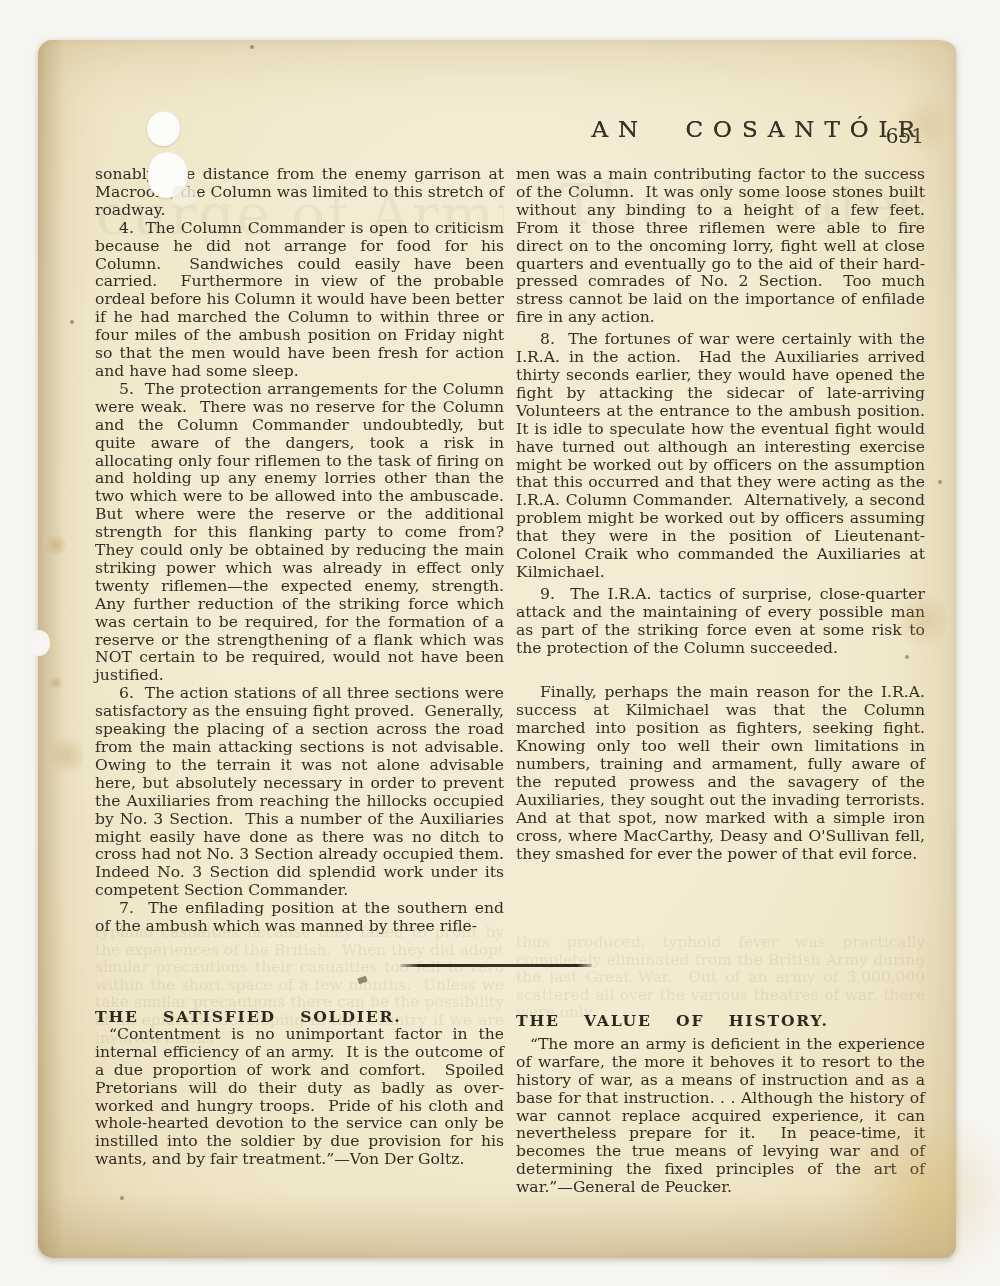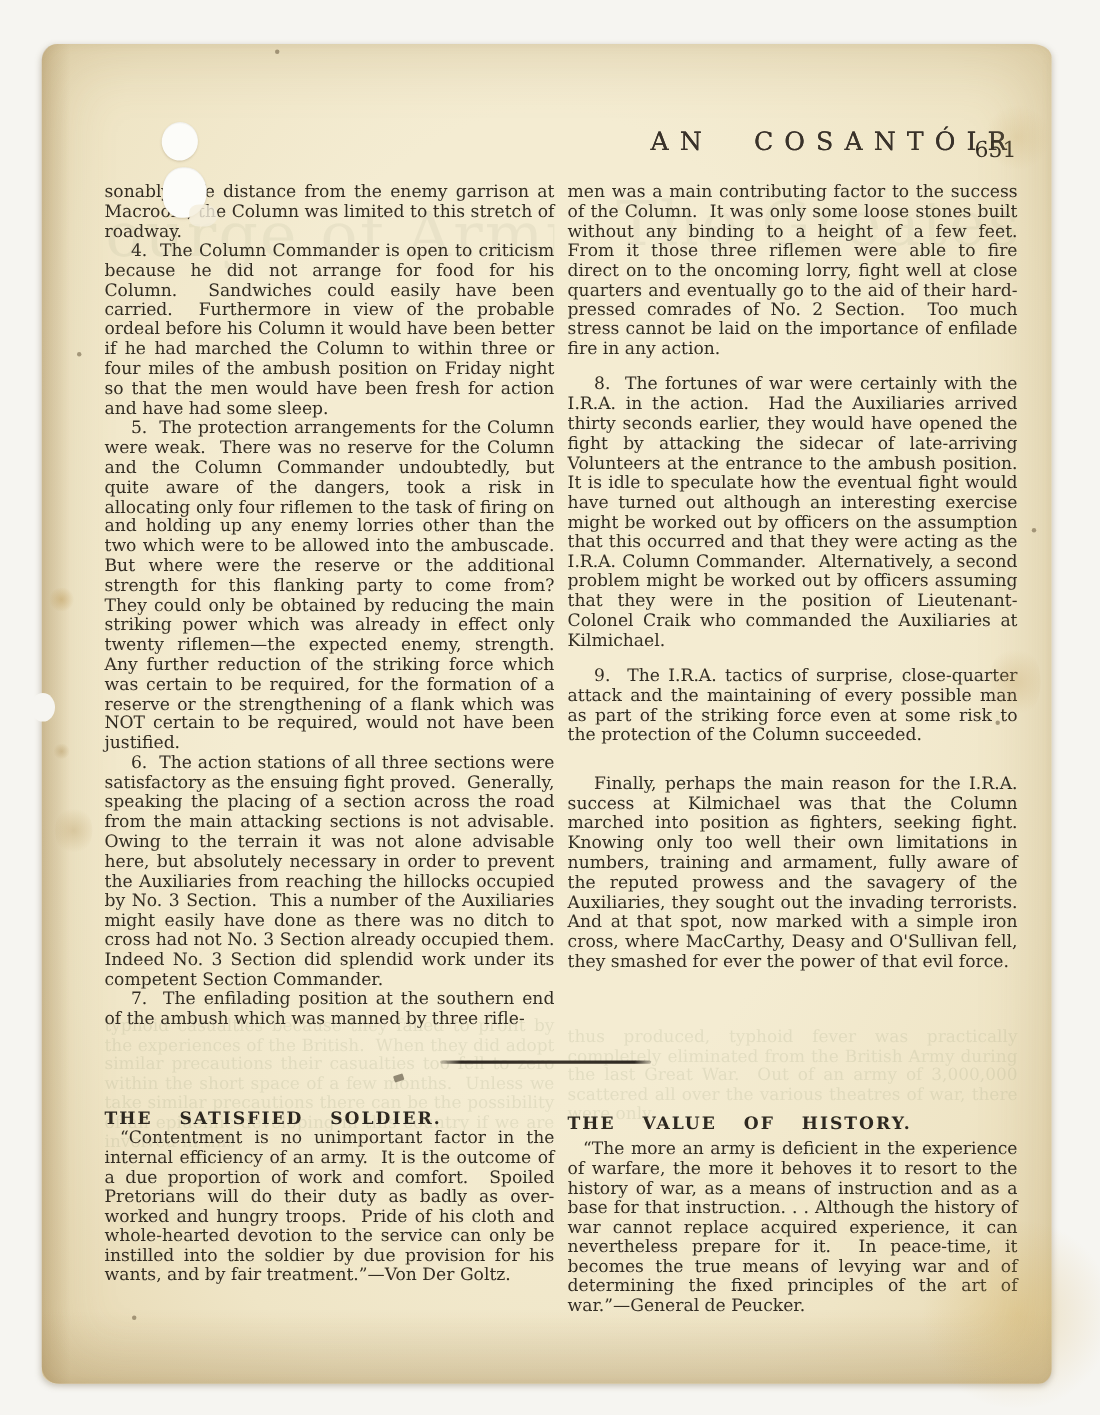--- a/index.html
+++ b/index.html
@@ -54,21 +54,21 @@
   
   .masthead{position:absolute;left:95px;top:116px;width:830px;text-align:right;
     font-size:23px;letter-spacing:10px;word-spacing:20px;color:#39322a;
     text-shadow:0 0 .5px #39322a;}
   .folio{position:absolute;left:860px;top:124px;width:64px;text-align:right;
     font-size:20px;color:#332d23;}
   .cols{position:absolute;left:95px;top:166px;width:830px;display:flex;gap:12px;}
   .col{width:409px;position:relative;height:1070px;color:#332d23;}
   .col p{margin:0;text-align:justify;font-size:15.6px;line-height:17.9px;white-space:pre-wrap;}
   .col p.ind{text-indent:24px;}
-  .col p.gap{margin-top:14px;}
+  .col p.gap{margin-top:4px;}
   .col p.gap2{margin-top:27px;}
   .bottom-sec{position:absolute;left:0;width:409px;}
   .sec-left{top:842px;}
   .sec-right{top:846px;}
   .sec-head{margin:0;text-align:center;font-size:16.5px;font-weight:bold;
     letter-spacing:1.8px;word-spacing:5px;color:#2d2820;}
   .sec-body{margin:12px 0 0 0;text-align:justify;font-size:15.6px;line-height:17.9px;
     text-indent:14px;white-space:pre-wrap;}
   .divider{position:absolute;left:400px;top:964px;width:192px;height:3px;border-radius:2px;
     background:linear-gradient(90deg,rgba(46,40,31,.2),#2e2821 10%,#3a332a 55%,#2e2821 92%,rgba(46,40,31,.25));}

